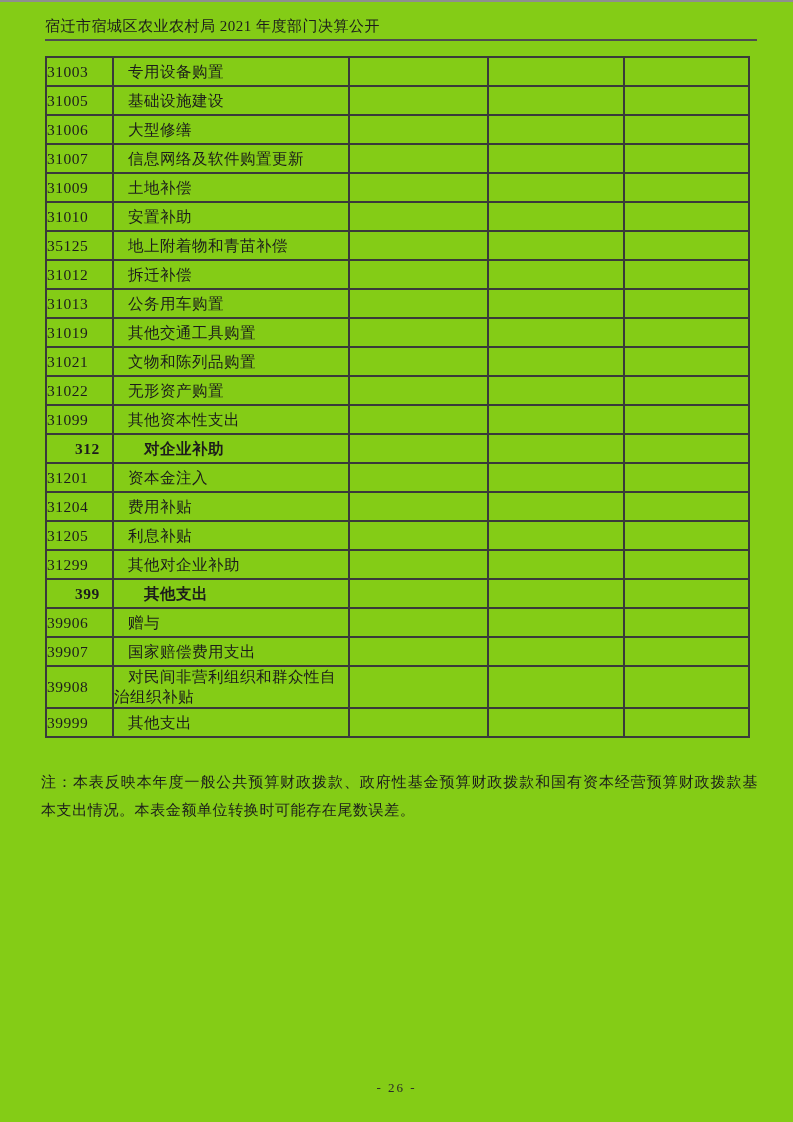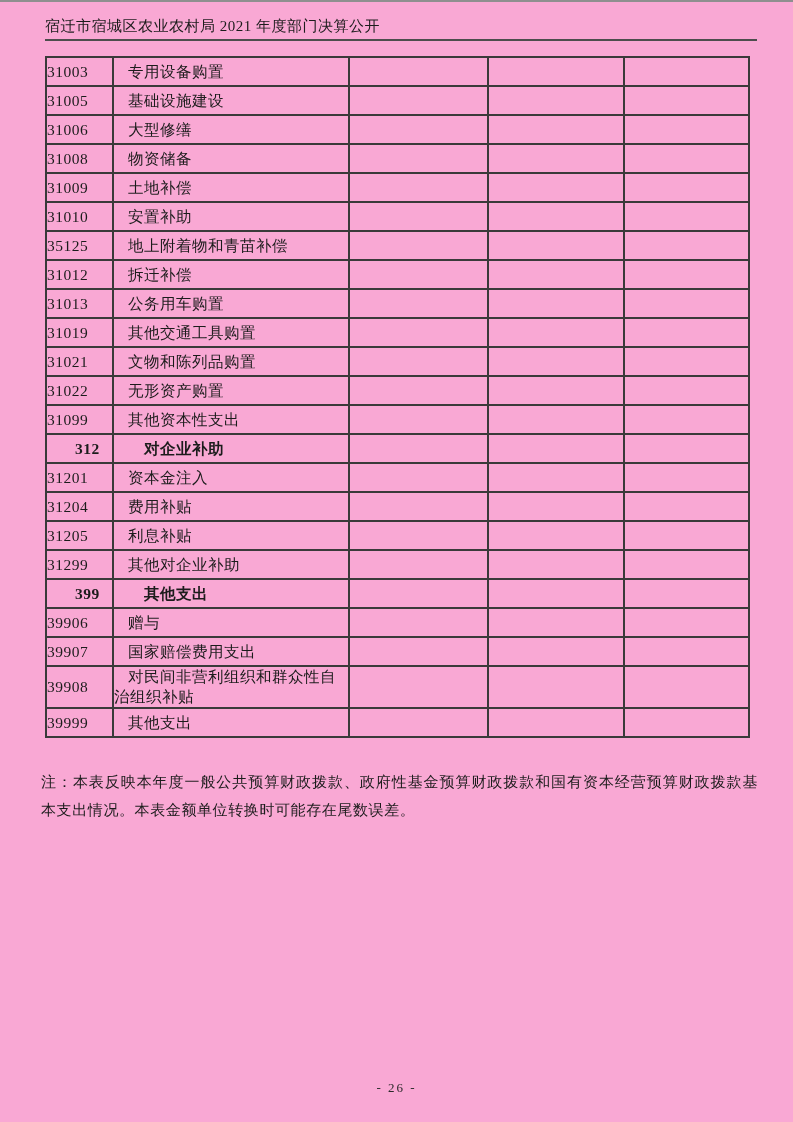--- a/index.html
+++ b/index.html
@@ -4,21 +4,21 @@
 <style>
   html, body {
     margin: 0;
     padding: 0;
     background: #ffffff;
   }
   .page {
     position: relative;
     width: 793px;
     height: 1122px;
-    background: #f9a8d4;
+    background: #84cc16;
     font-family: "Liberation Serif", "DejaVu Serif", serif;
     color: #1c1c1c;
     overflow: hidden;
   }
   .top-edge {
     position: absolute;
     left: 0; top: 0;
     width: 793px; height: 2px;
     background: #8f8f8f;
   }
@@ -128,28 +128,28 @@
     </tr>
 
     <tr>
       <td class="code">31006</td>
       <td class="name">大型修缮</td>
       <td class="val"></td>
       <td class="val"></td>
       <td class="val"></td>
     </tr>
 
-
-    <tr>
-      <td class="code">31008</td>
-      <td class="name">物资储备</td>
-      <td class="val"></td>
-      <td class="val"></td>
-      <td class="val"></td>
-    </tr>
+    <tr>
+      <td class="code">31007</td>
+      <td class="name">信息网络及软件购置更新</td>
+      <td class="val"></td>
+      <td class="val"></td>
+      <td class="val"></td>
+    </tr>
+
 
     <tr>
       <td class="code">31009</td>
       <td class="name">土地补偿</td>
       <td class="val"></td>
       <td class="val"></td>
       <td class="val"></td>
     </tr>
 
     <tr>

